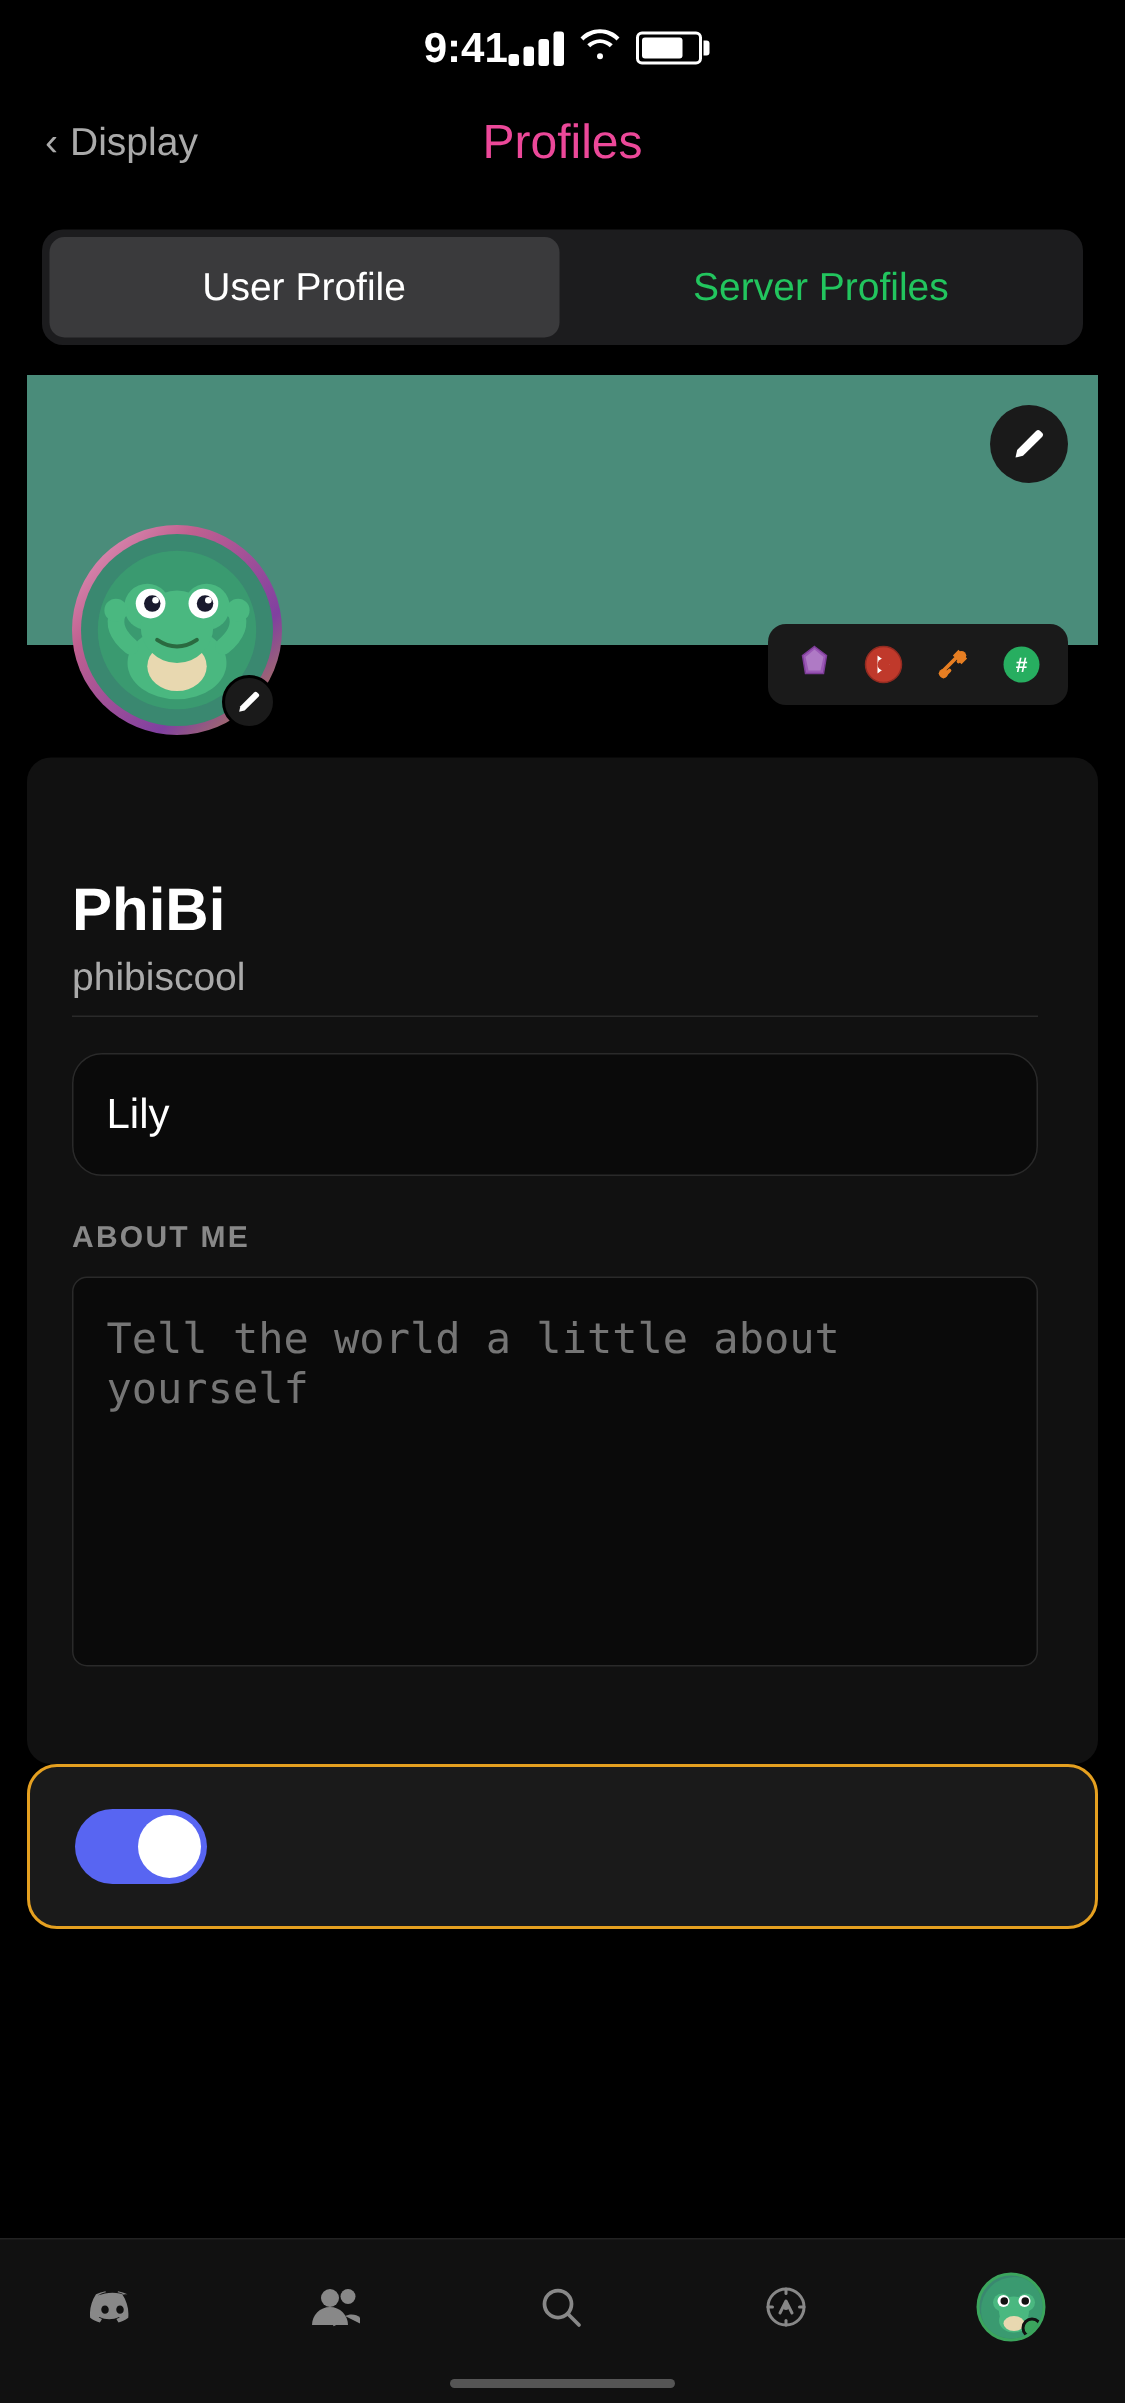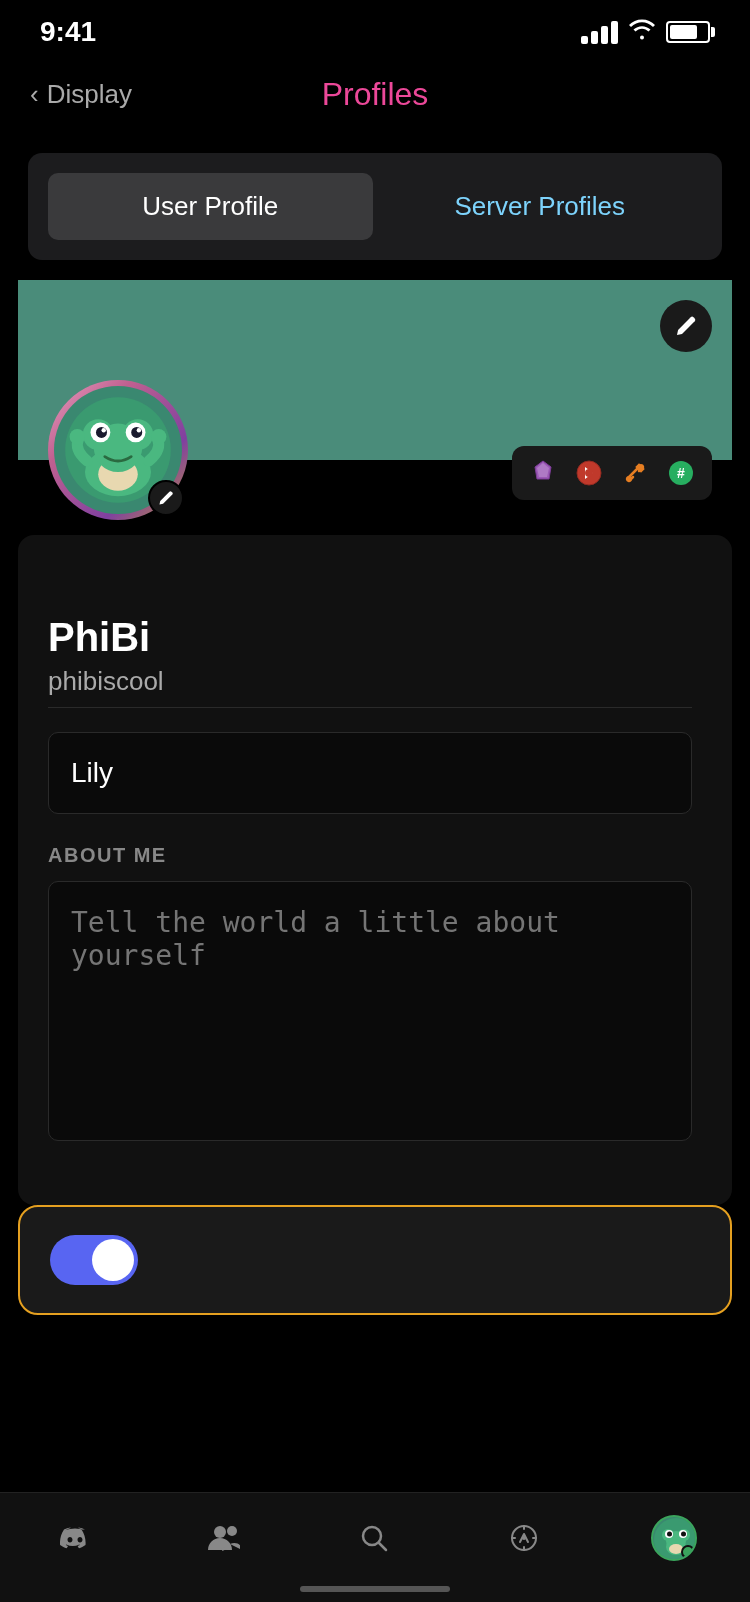--- a/index.html
+++ b/index.html
@@ -10,21 +10,21 @@
       background: #000;
       font-family: -apple-system, BlinkMacSystemFont, 'Helvetica Neue', Arial, sans-serif;
       color: #fff;
       position: relative;
       overflow-x: hidden;
     }
 
     
     .status-bar {
       display: flex;
-      justify-content: space-between;
+      justify-content: center;
       align-items: center;
       padding: 18px 40px 10px 40px;
       height: 56px;
     }
     .status-time {
       font-size: 28px;
       font-weight: 600;
       color: #fff;
     }
     .status-icons {
@@ -107,32 +107,32 @@
       color: #ec4899;
     }
 
     
     .tab-switcher {
       display: flex;
       margin: 20px 28px;
       background: #1c1c1e;
       border-radius: 14px;
       overflow: hidden;
-      padding: 20px;
+      padding: 5px;
       gap: 5px;
     }
     .tab-button {
       flex: 1;
       padding: 18px 0;
       text-align: center;
       border-radius: 10px;
       font-size: 26px;
       font-weight: 500;
       cursor: pointer;
-      color: #7dd3fc;
+      color: #22c55e;
       background: transparent;
       border: none;
     }
     .tab-button.active {
       background: #3a3a3c;
       color: #fff;
     }
 
     
     .profile-banner {
@@ -243,21 +243,21 @@
       font-size: 20px;
       font-weight: 700;
       color: #888;
       letter-spacing: 1.5px;
       margin-bottom: 14px;
       text-transform: uppercase;
     }
     .text-input {
       background: #0a0a0a;
       border: 1.5px solid #2a2a2a;
-      border-radius: 10px;
+      border-radius: 20px;
       padding: 24px 22px;
       font-size: 28px;
       color: #fff;
       width: 100%;
       margin-bottom: 30px;
       outline: none;
     }
     .textarea-input {
       background: #0a0a0a;
       border: 1.5px solid #2a2a2a;

